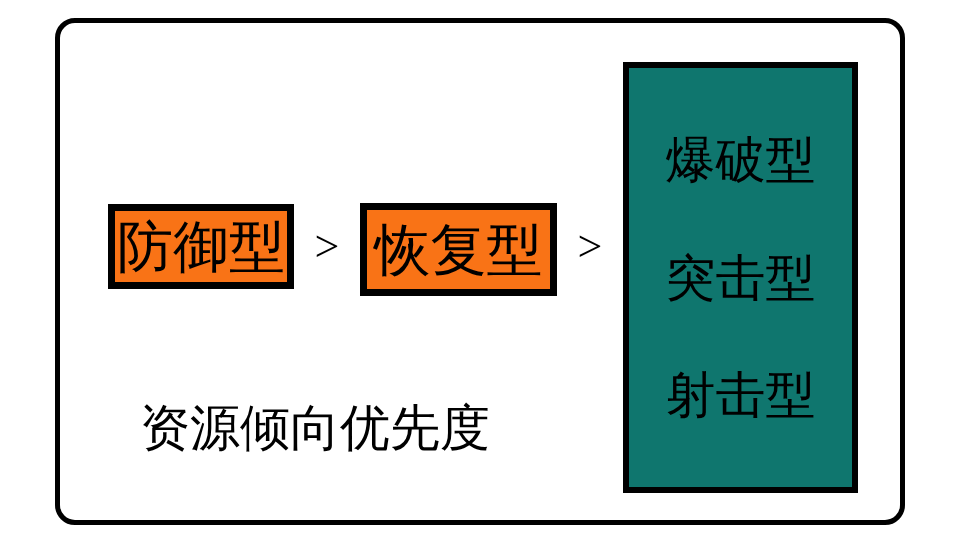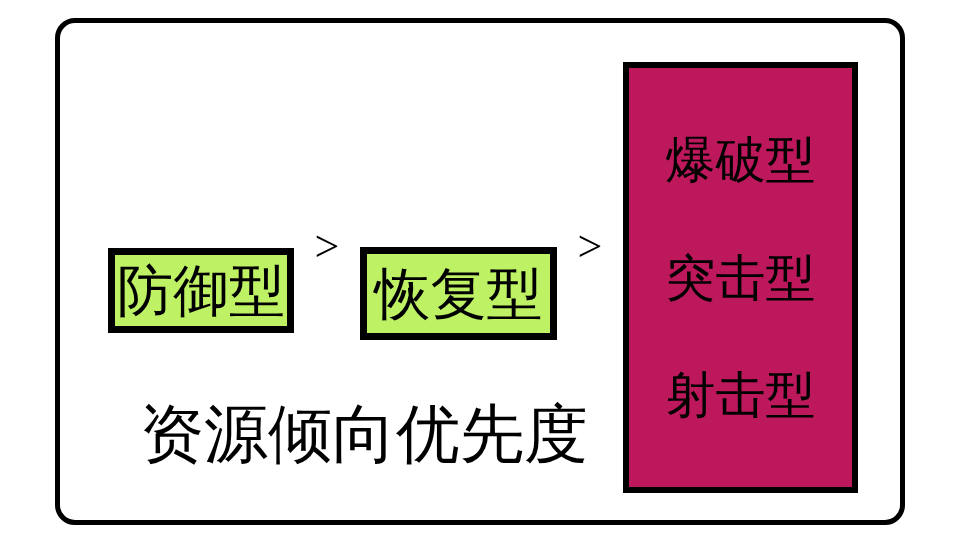--- a/index.html
+++ b/index.html
@@ -21,28 +21,27 @@
     top: 18px;
     width: 850px;
     height: 507px;
     border: 5px solid #000000;
     border-radius: 20px;
     background: #ffffff;
   }
   .node-box {
     position: absolute;
     border: 7px solid #000000;
-    background: #bef264;
+    background: #f97316;
     display: flex;
     align-items: center;
     justify-content: center;
     font-size: 56px;
     line-height: 1;
     white-space: nowrap;
-    margin-top: 44px;
   }
   .node-box.first {
     left: 108px;
     top: 204px;
     width: 186px;
     height: 85px;
   }
   .node-box.second {
     left: 360px;
     top: 203px;
@@ -61,39 +60,39 @@
   }
   .gt-symbol.one { left: 294px; width: 66px; }
   .gt-symbol.two { left: 557px; width: 66px; }
   .group-box {
     position: absolute;
     left: 623px;
     top: 62px;
     width: 235px;
     height: 431px;
     border: 6px solid #000000;
-    background: #be185d;
+    background: #0f766e;
     display: flex;
     flex-direction: column;
     justify-content: space-evenly;
     align-items: center;
   }
   .group-item {
     font-size: 50px;
     line-height: 1;
     white-space: nowrap;
     text-align: center;
   }
   .caption {
     position: absolute;
     left: 140px;
     top: 403px;
     width: 350px;
     text-align: right;
-    font-size: 64px;
+    font-size: 50px;
     line-height: 1;
     white-space: nowrap;
   }
 </style>
 </head>
 <body>
 
 <div class="canvas">
   <div class="outer-frame"></div>
 

